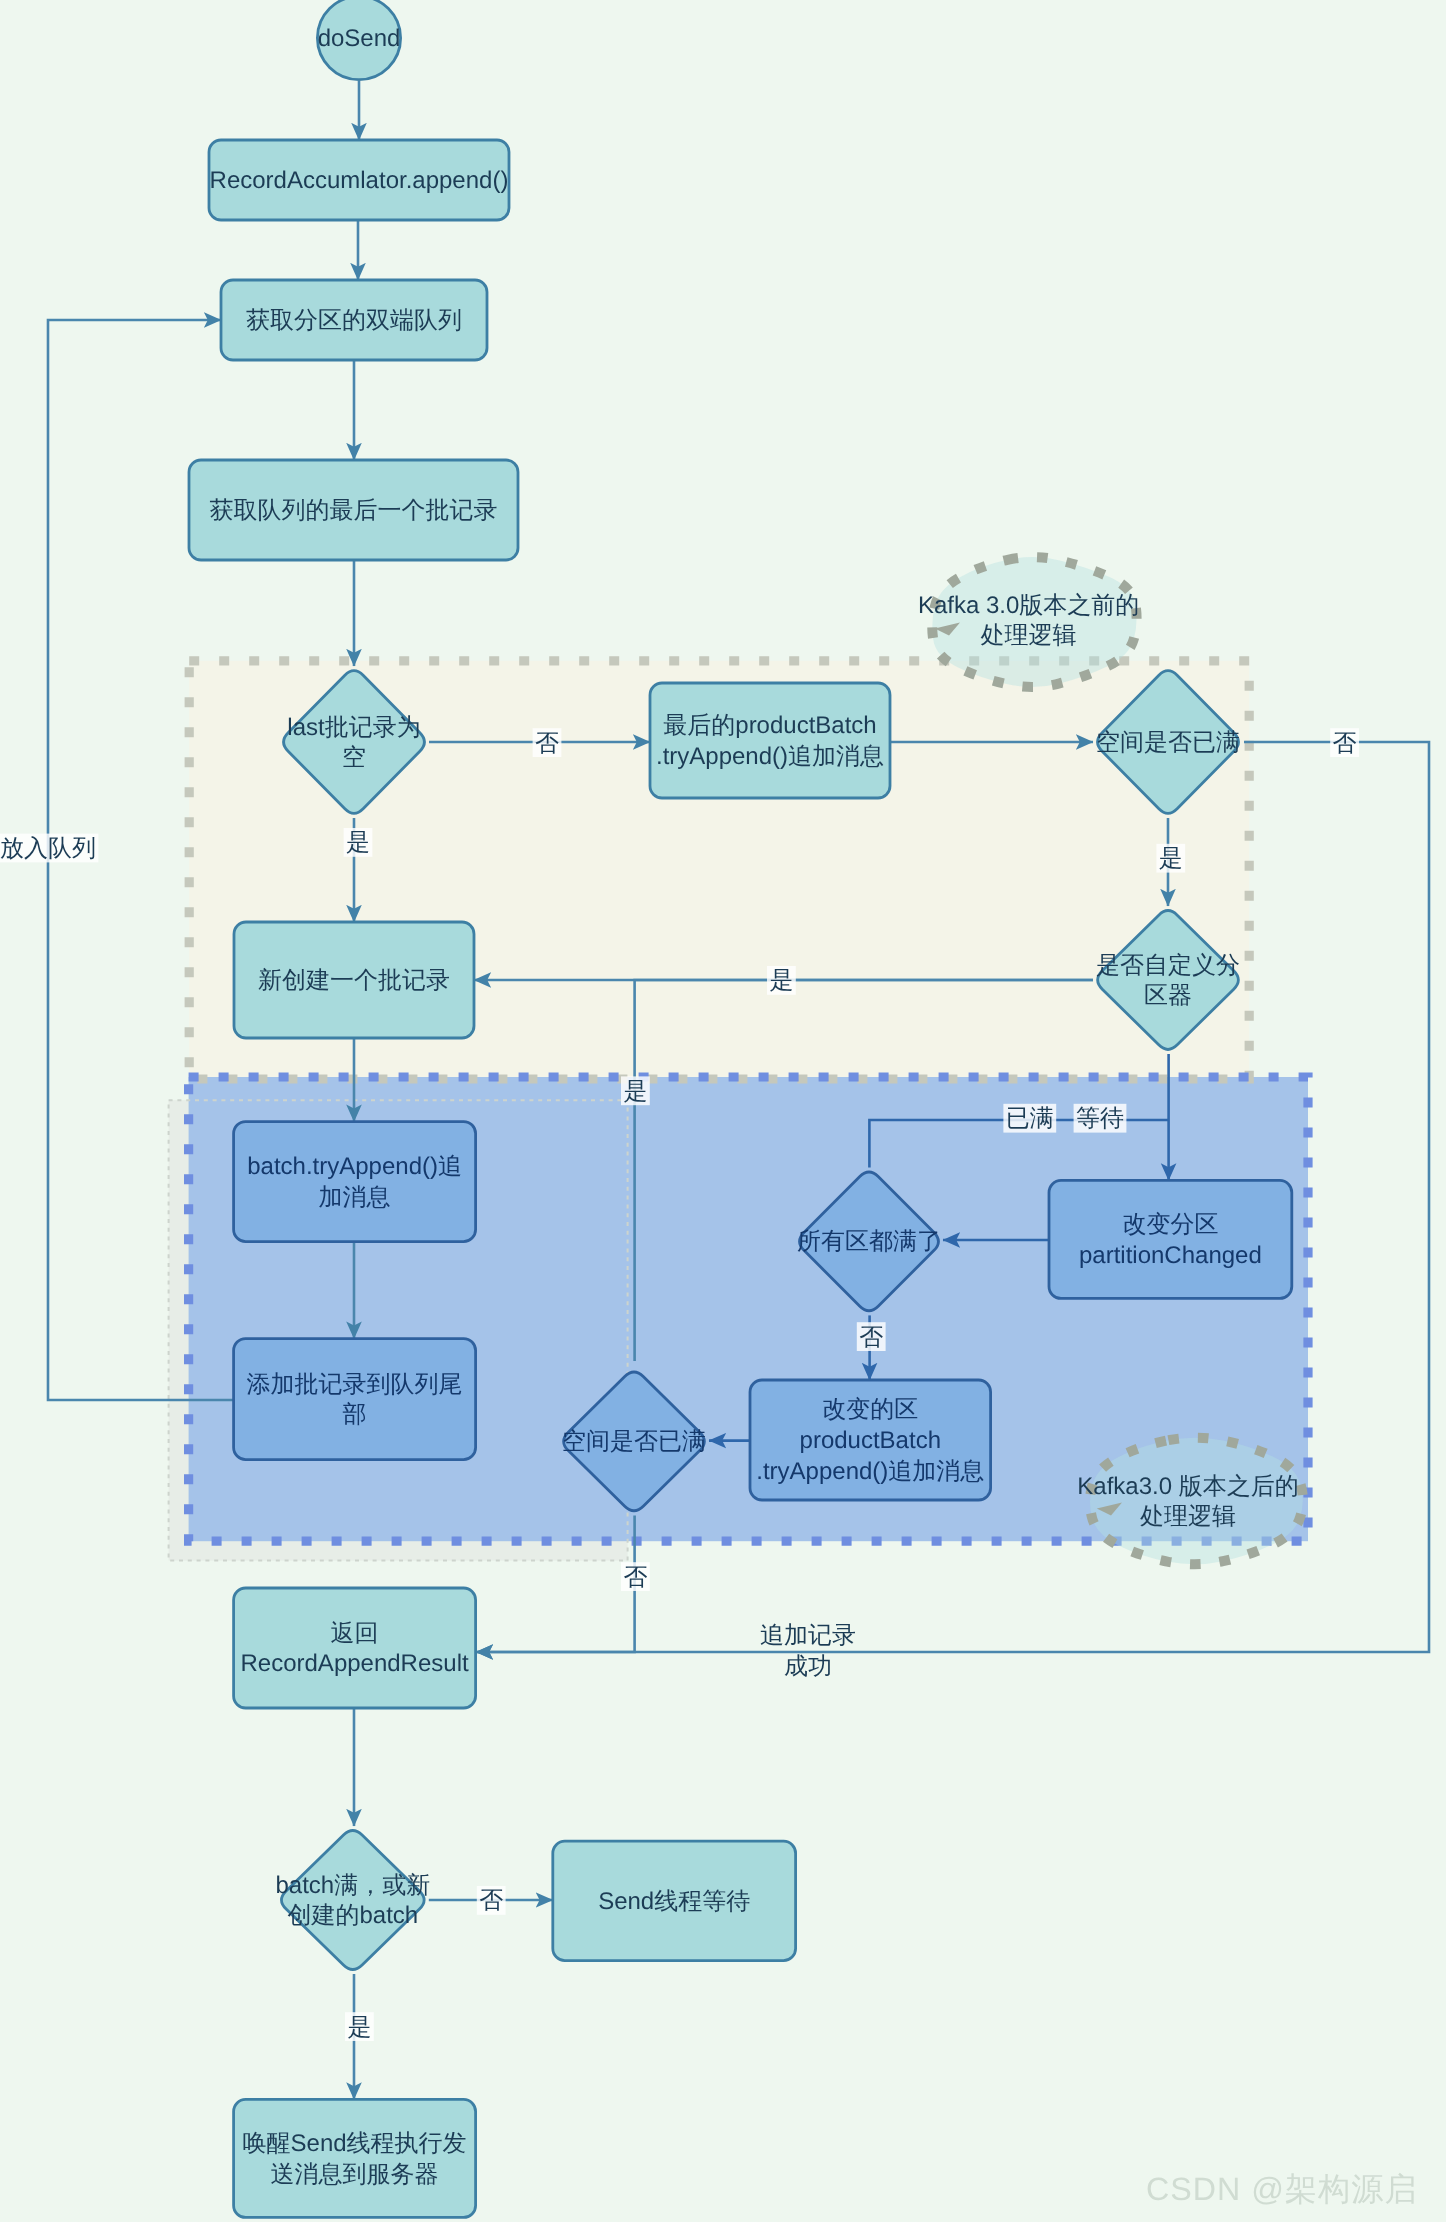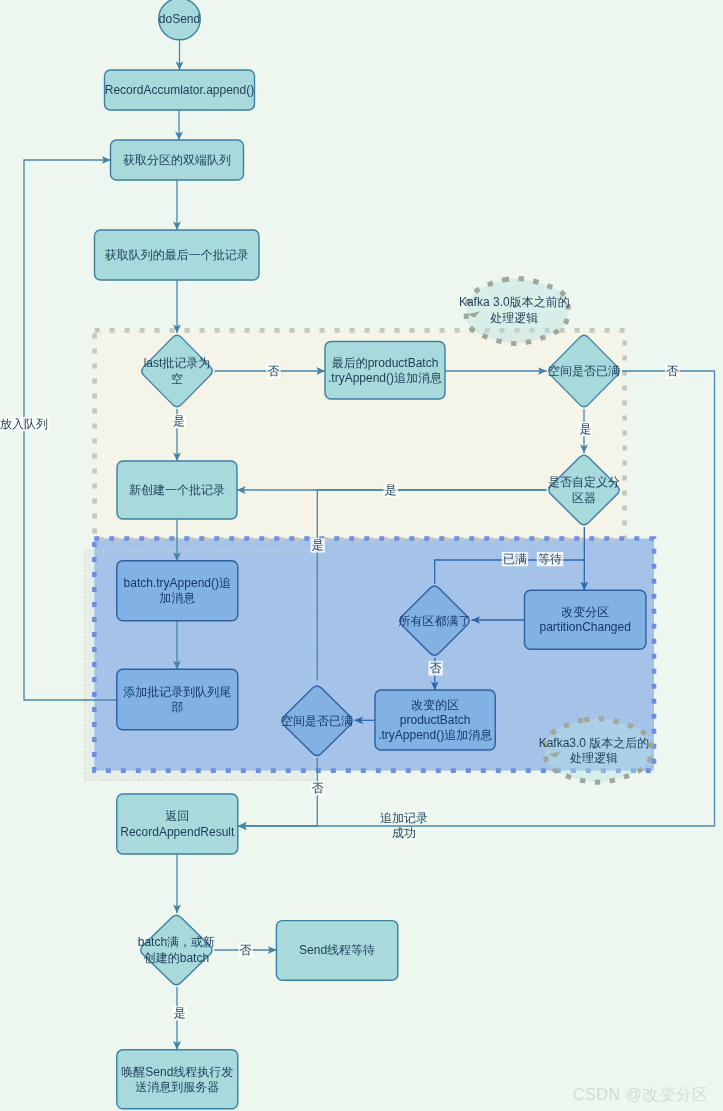--- a/index.html
+++ b/index.html
@@ -172,14 +172,14 @@
       </g>
       <g>
         <path d="M503.8,279.9Q517.0,277.0 529.9,280.2Q542.9,283.3 554.5,288.4Q566.1,293.5 567.7,302.2Q569.2,311.0 566.9,319.5Q564.6,328.0 553.6,333.2Q542.6,338.4 529.8,341.7Q517.0,345.0 503.8,342.1Q490.6,339.3 479.3,333.9Q467.9,328.5 466.6,319.8Q465.3,311.0 467.6,302.6Q469.8,294.2 480.2,288.5Q490.6,282.7 503.8,279.9Z" fill="rgba(180,224,226,0.4)" stroke="#a0a89c" stroke-width="5" stroke-dasharray="5.3 9.5" stroke-linecap="butt"></path>
         <path d="M467.4,314.2 L480,311.3 L474.5,317.8 Z" fill="#a0a89c"></path>
         <text x="514.3" y="302.35" class="sublabel"><tspan x="514.3" dy="0">Kafka 3.0版本之前的</tspan><tspan x="514.3" dy="15.3">处理逻辑</tspan></text>
         <path d="M584.2,720.1Q598.0,717.5 611.7,720.3Q625.4,723.1 636.6,728.4Q647.9,733.8 650.3,742.2Q652.7,750.5 650.0,758.8Q647.4,767.0 636.2,772.3Q625.1,777.6 611.5,780.6Q598.0,783.5 584.2,780.9Q570.4,778.2 559.2,772.7Q548.1,767.2 546.0,758.8Q543.9,750.5 546.2,742.2Q548.6,734.0 559.5,728.4Q570.4,722.8 584.2,720.1Z" fill="rgba(180,224,226,0.4)" stroke="#a0a89c" stroke-width="5" stroke-dasharray="5.3 9.5" stroke-linecap="butt"></path>
         <path d="M548.4,754.2 L561,751.3 L555.5,757.8 Z" fill="#a0a89c"></path>
         <text x="594" y="742.85" class="sublabel"><tspan x="594" dy="0">Kafka3.0 版本之后的</tspan><tspan x="594" dy="15.3">处理逻辑</tspan></text>
       </g>
     </svg>
-  <div class="wm">CSDN @改变分区</div>
+  <div class="wm">CSDN @架构源启</div>
 </div>
 
 </body></html>

